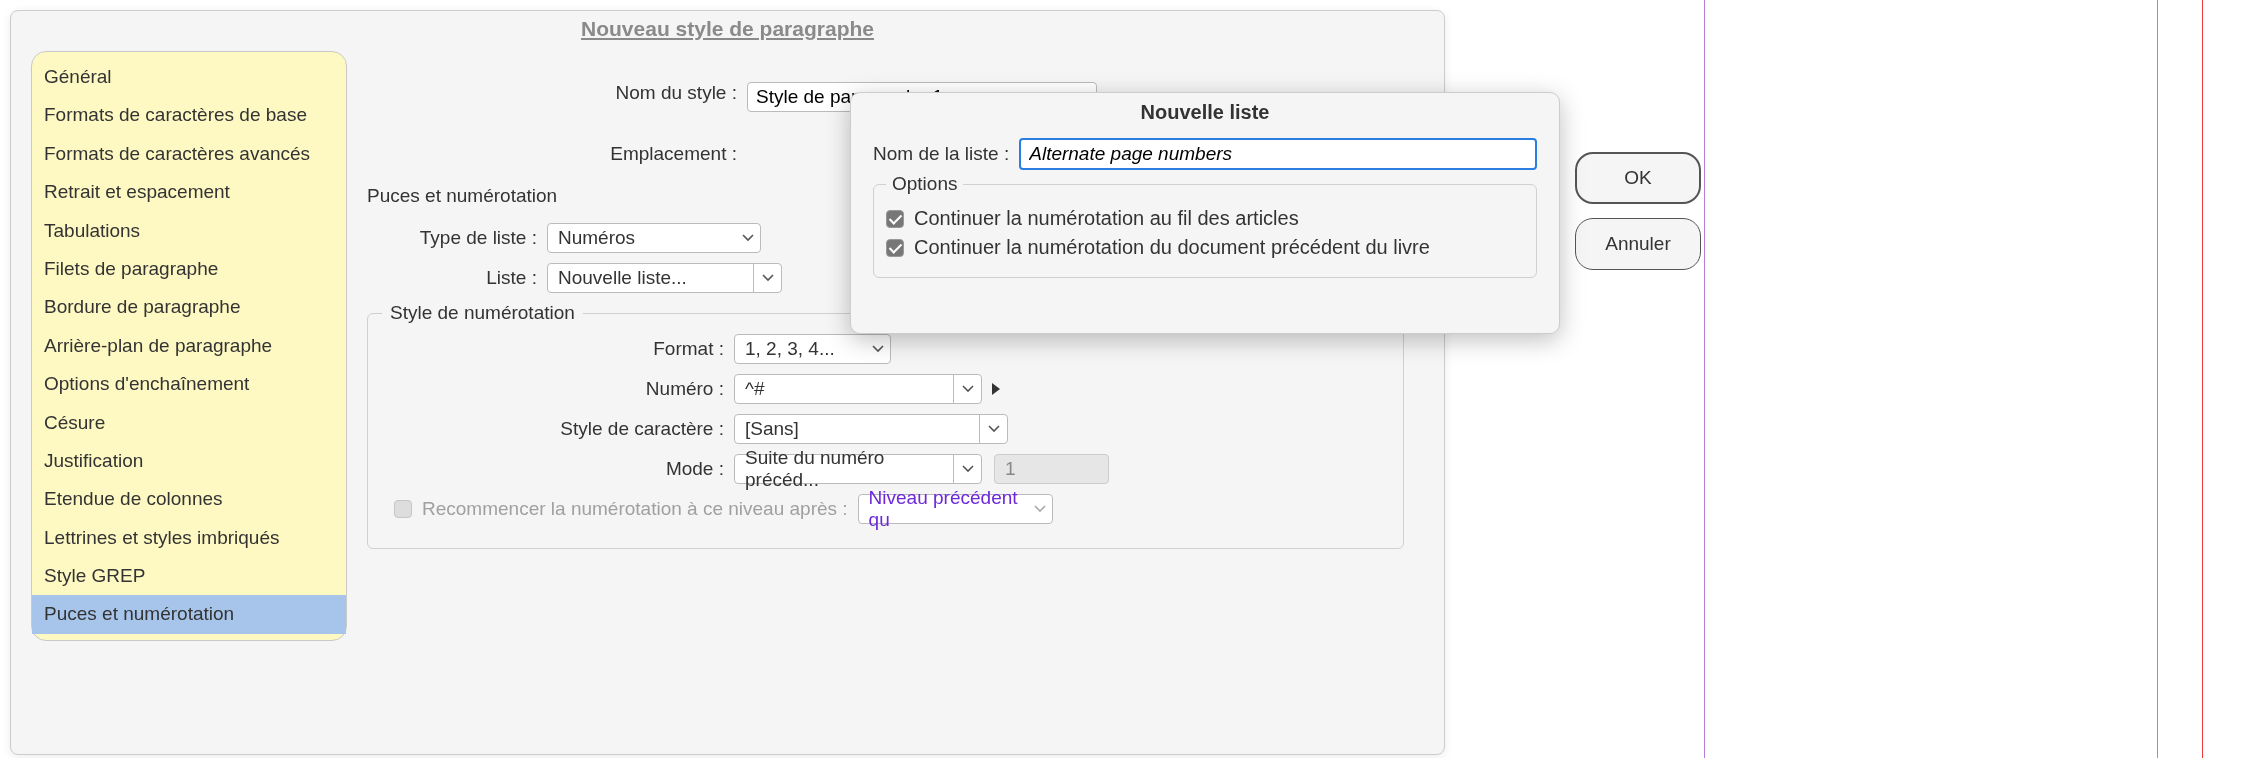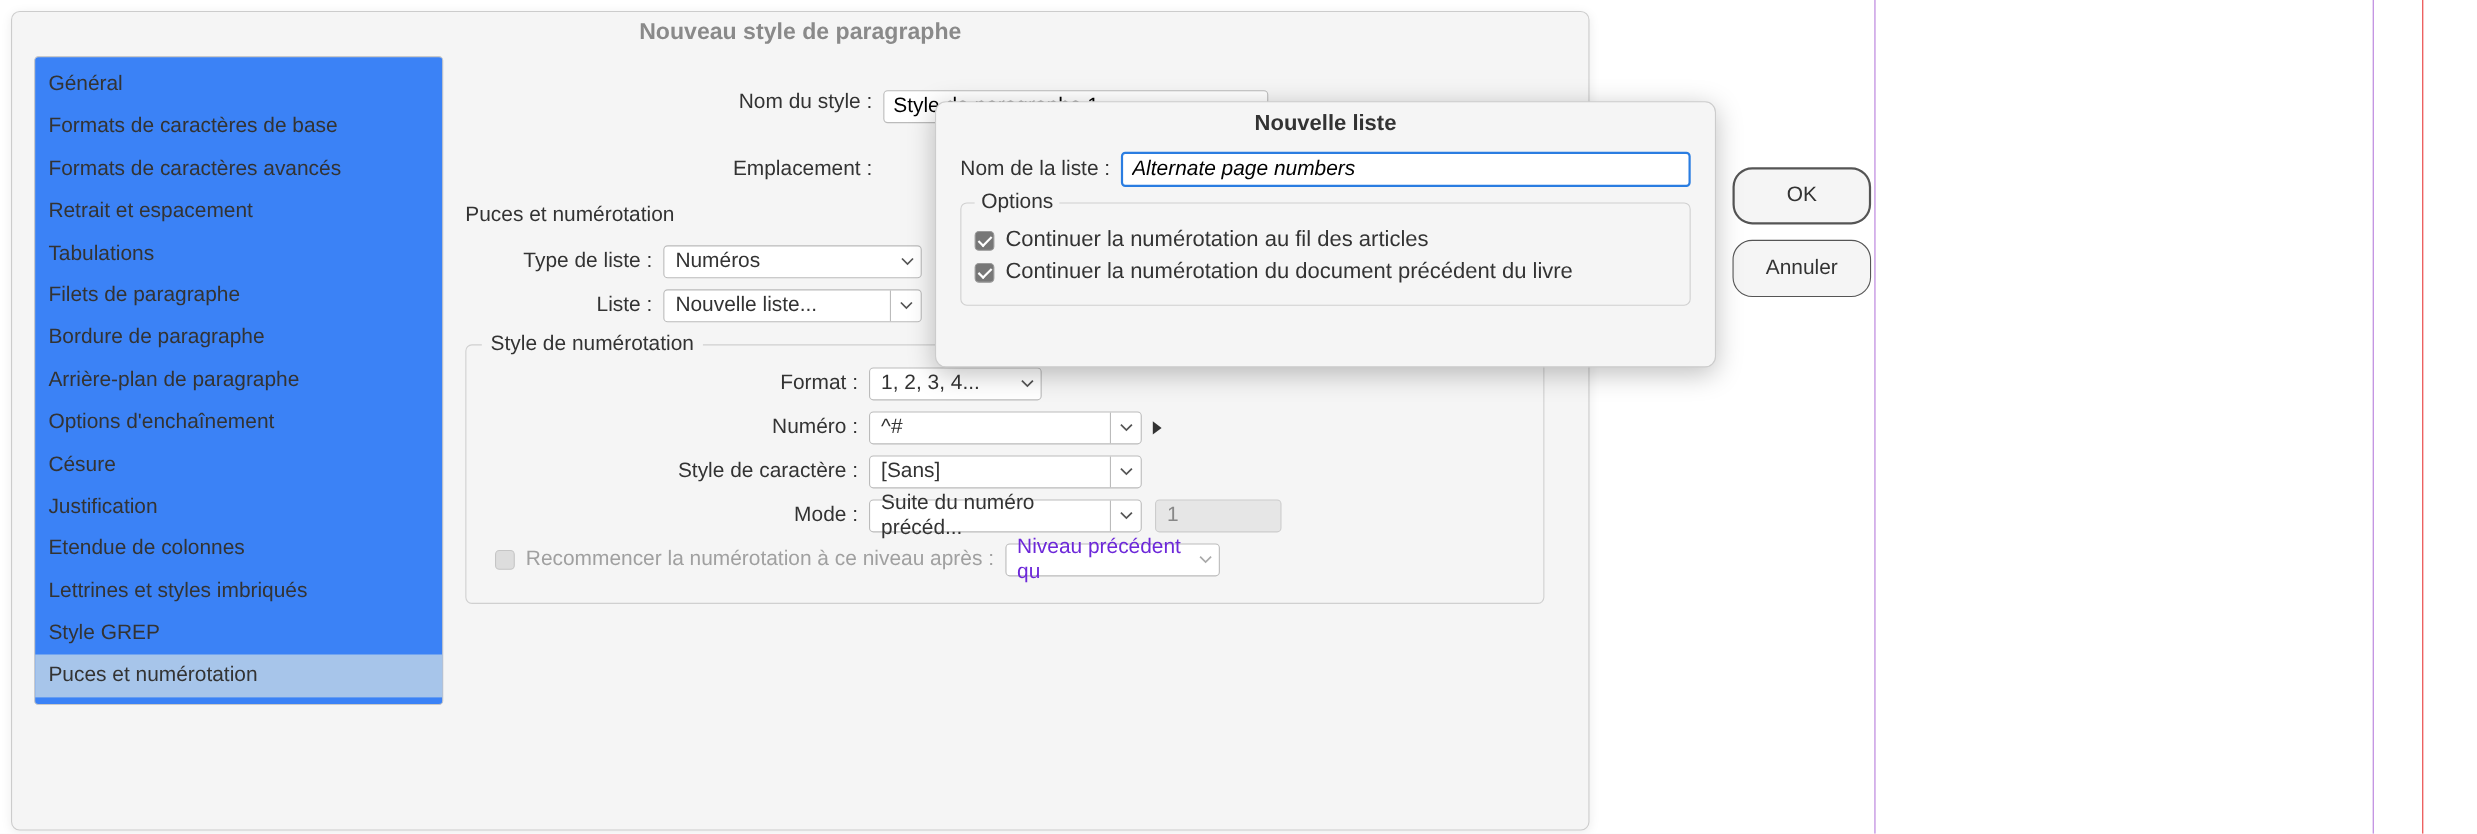--- a/index.html
+++ b/index.html
@@ -25,32 +25,33 @@
     border-radius: 8px;
     box-shadow: 0 2px 10px rgba(0,0,0,0.08);
   }
 
   .dialog-title {
     text-align: center;
     font-weight: 600;
     color: #8a8a8a;
     padding: 6px 0 10px 0;
     font-size: 21px;
+    text-decoration: underline;
   }
 
   .dialog-body {
     display: flex;
     padding: 0 20px;
   }
 
   .sidebar {
-    width: 372px;
-    background: #3b82f6;
+    width: 316px;
+    background: #fef9c3;
     border: 1px solid #c9c9c9;
-    border-radius: 4px;
+    border-radius: 15px;
     padding-top: 6px;
     padding-bottom: 6px;
   }
 
   .sidebar-item {
     padding: 4px 12px;
     font-size: 19px;
     cursor: default;
     line-height: 1.6;
   }
@@ -353,21 +354,21 @@
         <input class="text-input" style="width: 350px;" value="Style de paragraphe 1">
       </div>
       <div class="row">
         <div class="label emplacement-label">Emplacement :</div>
       </div>
 
       <div class="section-header">Puces et numérotation</div>
 
       <div class="form-row">
         <div class="flabel" style="width:180px">Type de liste :</div>
-        <div class="combo" style="width:235px">
+        <div class="combo" style="width:214px">
           <span>Numéros</span>
           <span class="caret">
             <svg width="12" height="8">
                 <path d="M1 1 L6 6 L11 1" stroke="#555" stroke-width="1.6" fill="none"></path>
               </svg>
           </span>
         </div>
       </div>
 
       <div class="form-row">
@@ -405,21 +406,21 @@
               <svg width="12" height="8">
                   <path d="M1 1 L6 6 L11 1" stroke="#555" stroke-width="1.6" fill="none"></path>
                 </svg>
             </span>
           </div>
           <span class="chevron-right"></span>
         </div>
 
         <div class="form-row">
           <div class="flabel">Style de caractère :</div>
-          <div class="combo split" style="width:248px">
+          <div class="combo split" style="width:274px">
             <span class="ctext">[Sans]</span>
             <span class="caret-box">
               <svg width="12" height="8">
                   <path d="M1 1 L6 6 L11 1" stroke="#555" stroke-width="1.6" fill="none"></path>
                 </svg>
             </span>
           </div>
         </div>
 
         <div class="form-row">

